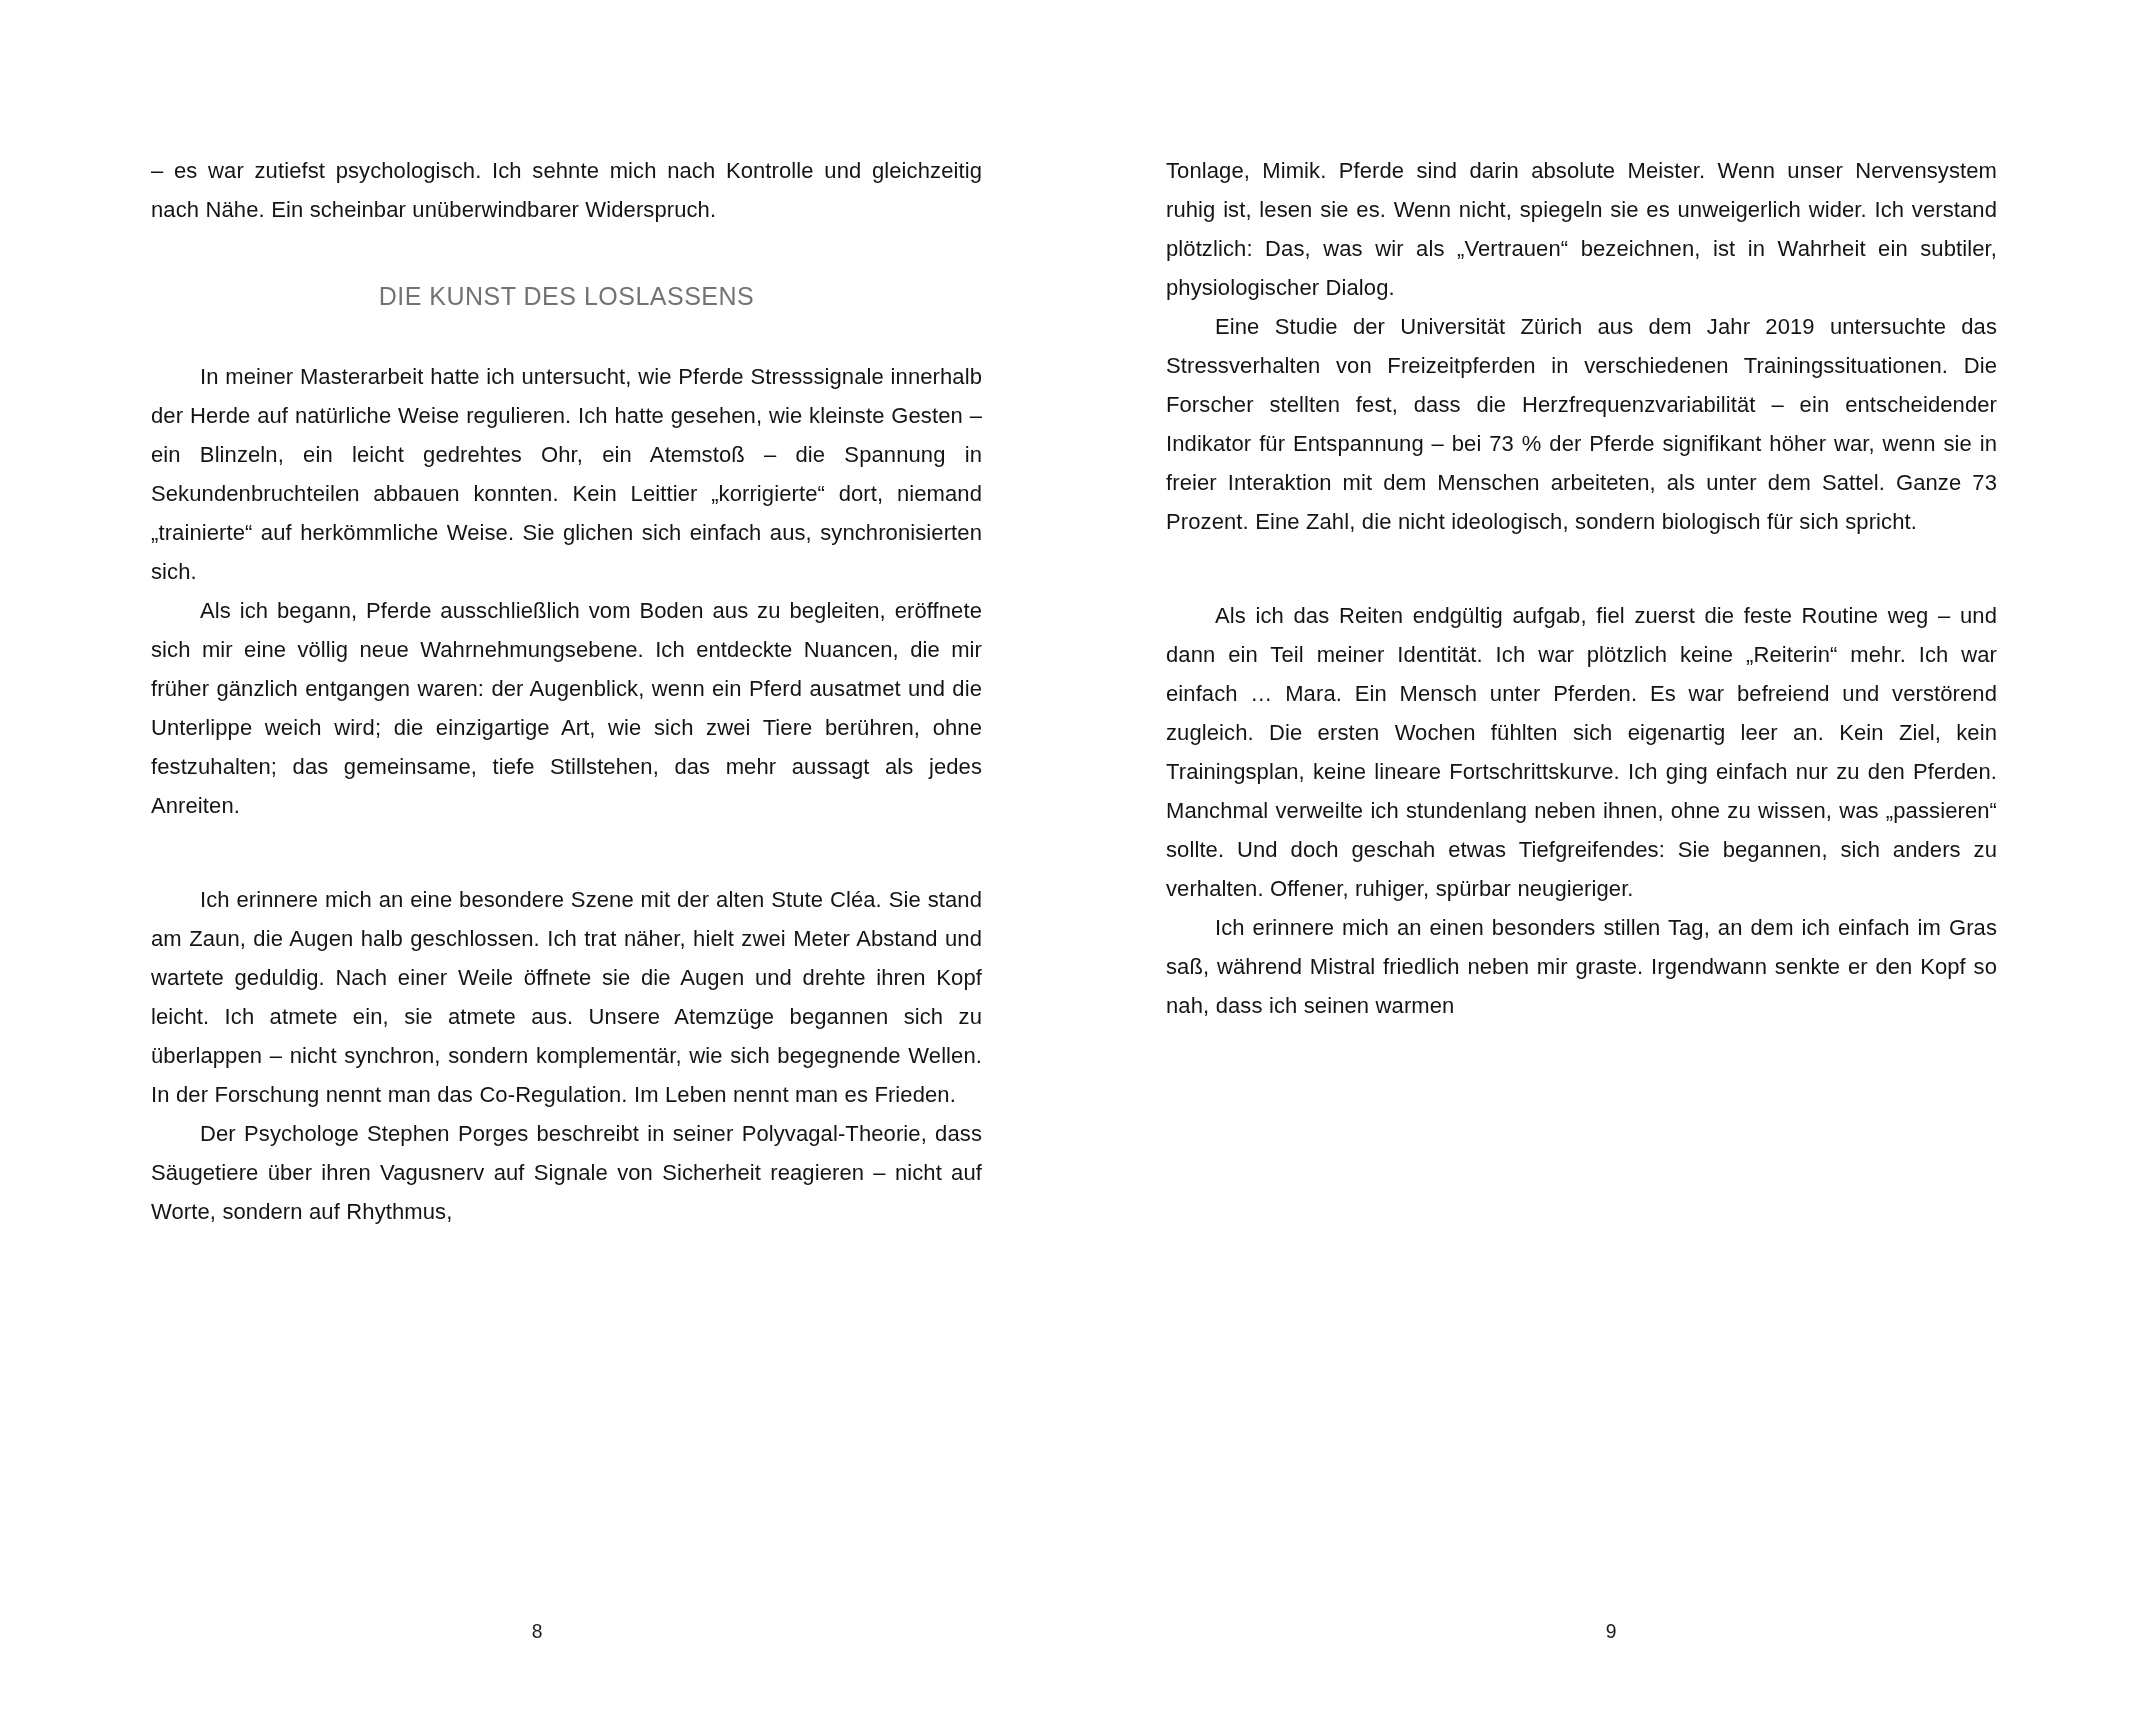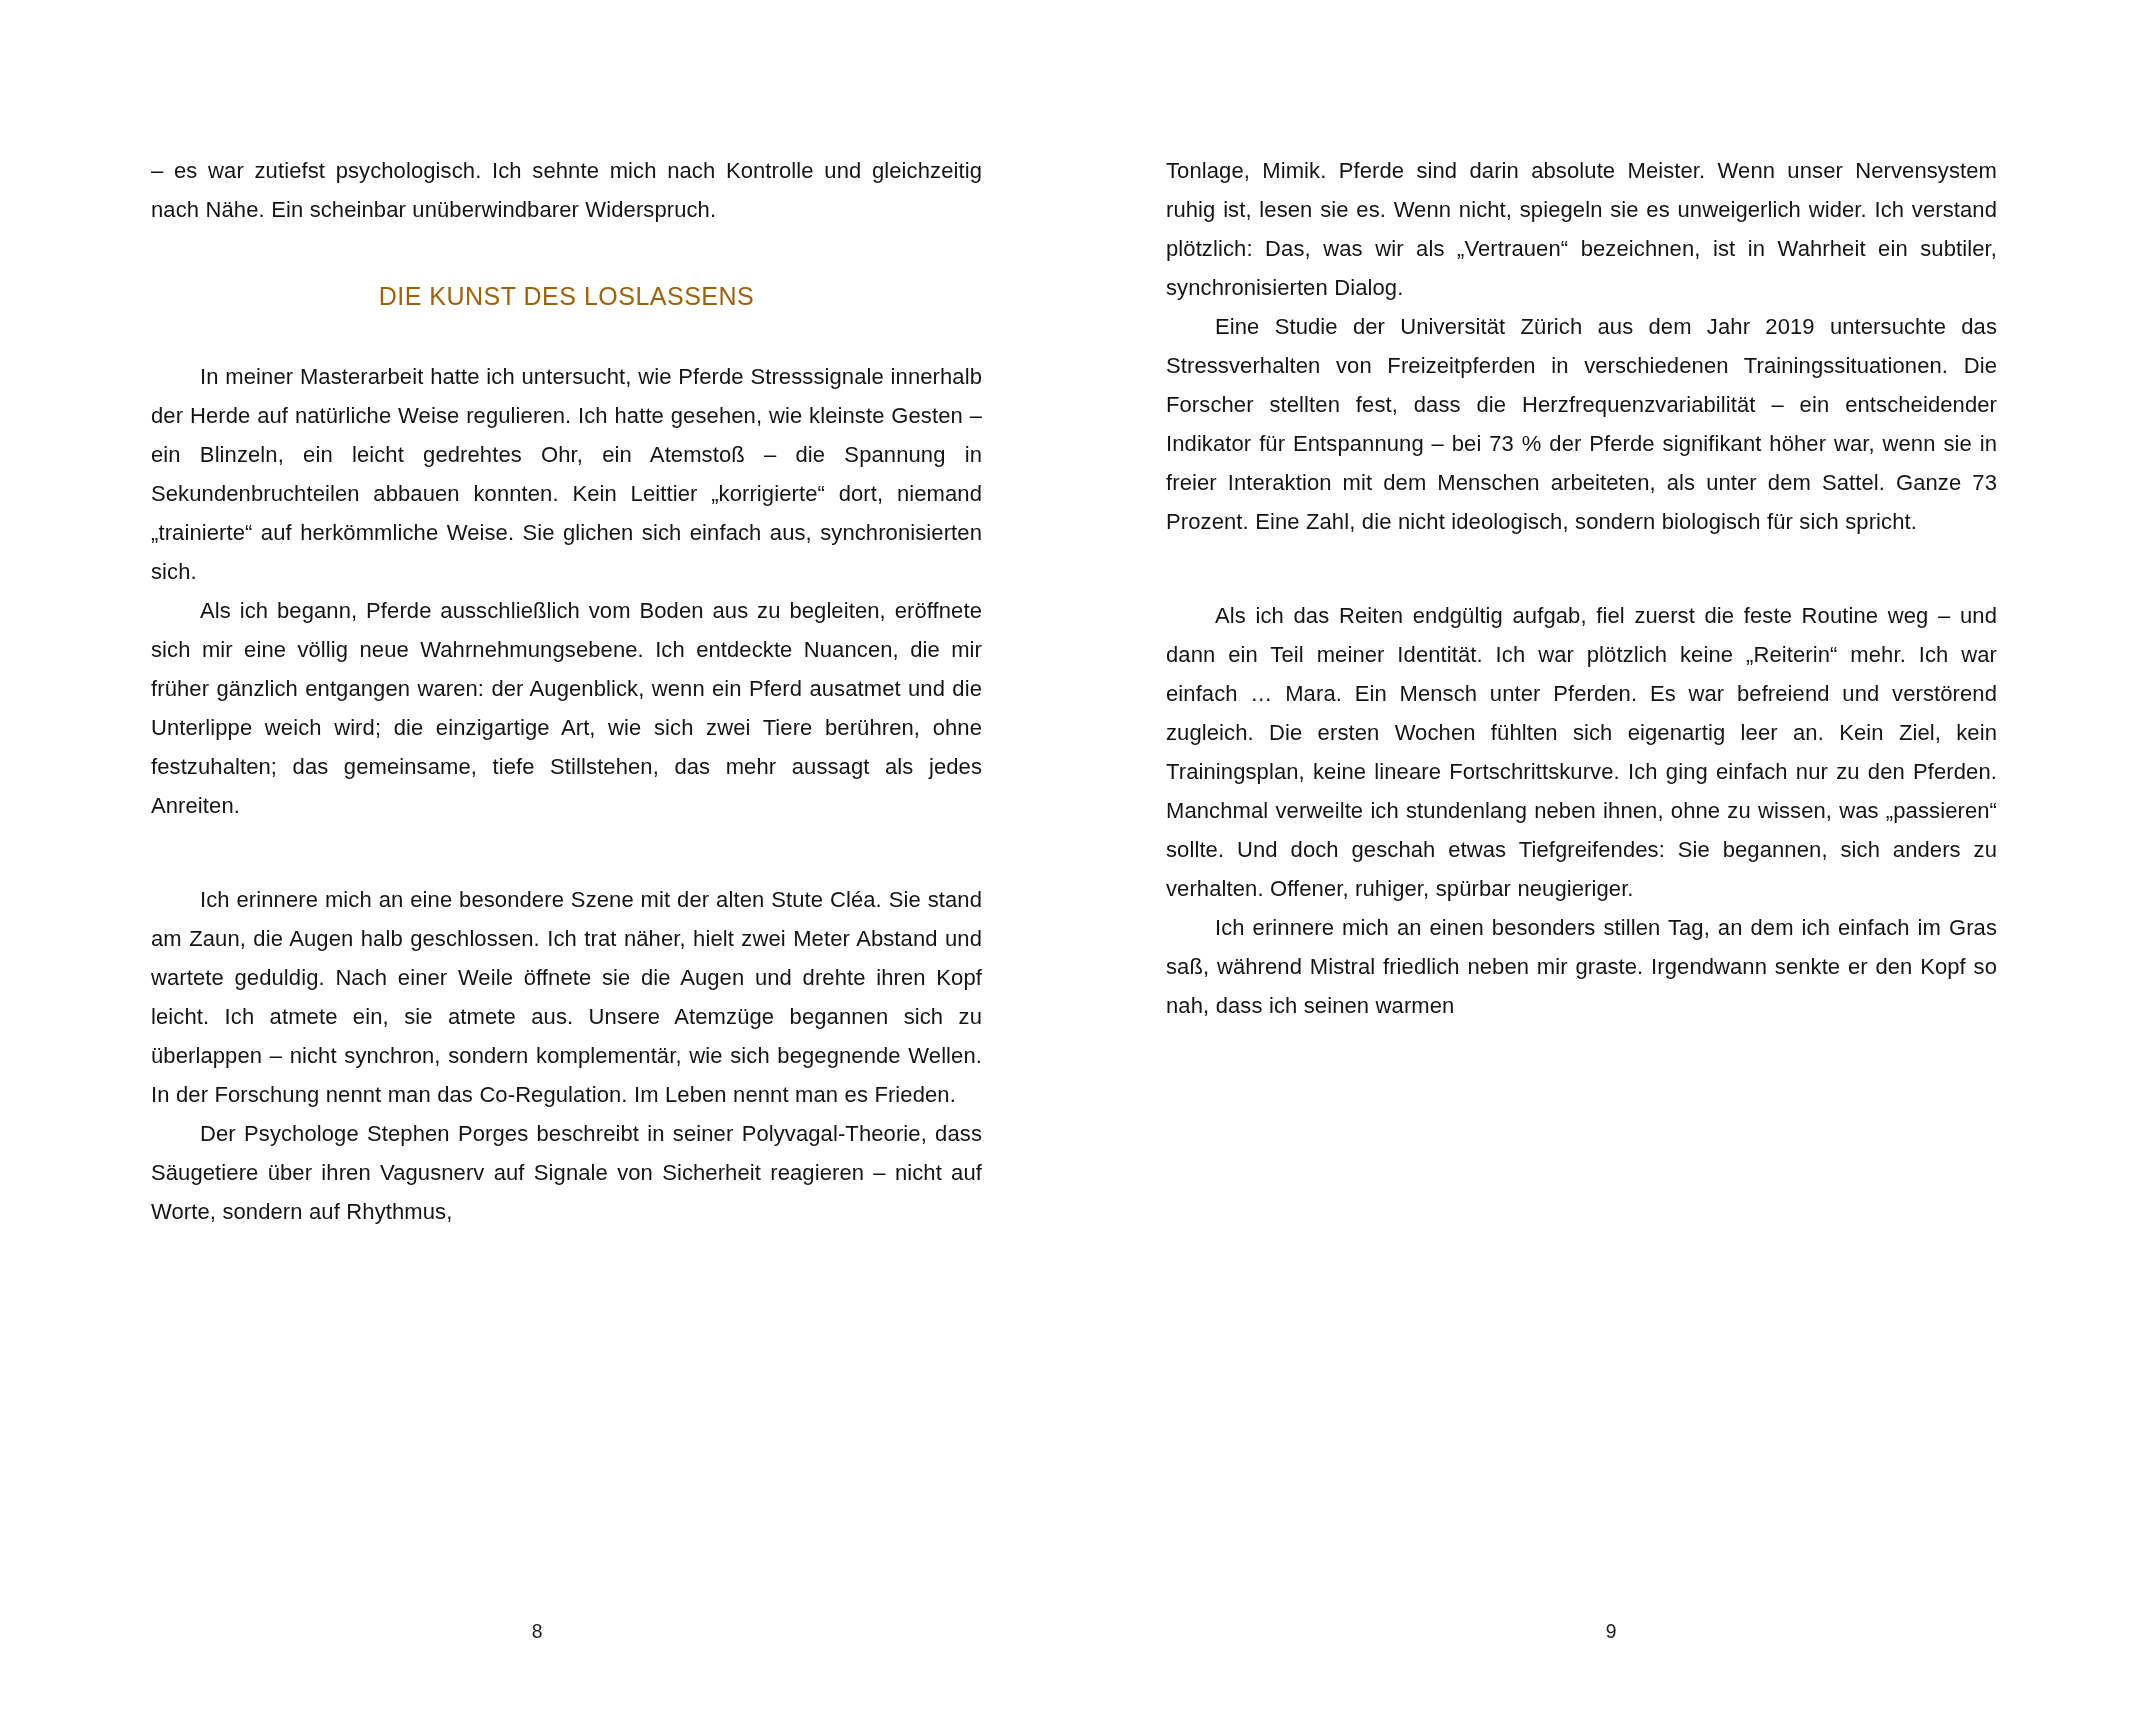--- a/index.html
+++ b/index.html
@@ -54,21 +54,21 @@
   p.para.indent { text-indent: 49px; }
   p.para.gap-above { margin-top: 55px; }
 
   h2.section-heading {
     margin: 0;
     text-align: center;
     font-size: 25px;
     line-height: 37px;
     font-weight: 400;
     letter-spacing: 0.5px;
-    color: #a16207;
+    color: #737373;
     white-space: nowrap;
   }
 
   .heading-wrap-left  { padding: 49px 0 42px 0; }
   .heading-wrap-right { padding: 52px 0 44px 0; }
 
   .folio {
     position: absolute;
     bottom: 77px;
     font-size: 19.3px;
@@ -99,21 +99,21 @@
       <p class="para indent gap-above">Ich erinnere mich an eine besondere Szene mit der alten Stute Cléa. Sie stand am Zaun, die Augen halb geschlossen. Ich trat näher, hielt zwei Meter Abstand und wartete geduldig. Nach einer Weile öffnete sie die Augen und drehte ihren Kopf leicht. Ich atmete ein, sie atmete aus. Unsere Atemzüge begannen sich zu überlappen – nicht synchron, sondern komplementär, wie sich begegnende Wellen. In der Forschung nennt man das Co-Regulation. Im Leben nennt man es Frieden.</p>
       <p class="para indent">Der Psychologe Stephen Porges beschreibt in seiner Polyvagal-Theorie, dass Säugetiere über ihren Vagusnerv auf Signale von Sicherheit reagieren – nicht auf Worte, sondern auf Rhythmus,</p>
 
     </div>
     <div class="folio folio-left">8</div>
   </div>
 
   <div class="page page-right">
     <div class="textblock">
 
-      <p class="para">Tonlage, Mimik. Pferde sind darin absolute Meister. Wenn unser Nervensystem ruhig ist, lesen sie es. Wenn nicht, spiegeln sie es unweigerlich wider. Ich verstand plötzlich: Das, was wir als „Vertrauen“ bezeichnen, ist in Wahrheit ein subtiler, synchronisierten Dialog.</p>
+      <p class="para">Tonlage, Mimik. Pferde sind darin absolute Meister. Wenn unser Nervensystem ruhig ist, lesen sie es. Wenn nicht, spiegeln sie es unweigerlich wider. Ich verstand plötzlich: Das, was wir als „Vertrauen“ bezeichnen, ist in Wahrheit ein subtiler, physiologischer Dialog.</p>
 
 
       <p class="para indent">Eine Studie der Universität Zürich aus dem Jahr 2019 untersuchte das Stressverhalten von Freizeitpferden in verschiedenen Trainingssituationen. Die Forscher stellten fest, dass die Herzfrequenzvariabilität – ein entscheidender Indikator für Entspannung – bei 73 % der Pferde signifikant höher war, wenn sie in freier Interaktion mit dem Menschen arbeiteten, als unter dem Sattel. Ganze 73 Prozent. Eine Zahl, die nicht ideologisch, sondern biologisch für sich spricht.</p>
       <p class="para indent gap-above">Als ich das Reiten endgültig aufgab, fiel zuerst die feste Routine weg – und dann ein Teil meiner Identität. Ich war plötzlich keine „Reiterin“ mehr. Ich war einfach … Mara. Ein Mensch unter Pferden. Es war befreiend und verstörend zugleich. Die ersten Wochen fühlten sich eigenartig leer an. Kein Ziel, kein Trainingsplan, keine lineare Fortschrittskurve. Ich ging einfach nur zu den Pferden. Manchmal verweilte ich stundenlang neben ihnen, ohne zu wissen, was „passieren“ sollte. Und doch geschah etwas Tiefgreifendes: Sie begannen, sich anders zu verhalten. Offener, ruhiger, spürbar neugieriger.</p>
       <p class="para indent">Ich erinnere mich an einen besonders stillen Tag, an dem ich einfach im Gras saß, während Mistral friedlich neben mir graste. Irgendwann senkte er den Kopf so nah, dass ich seinen warmen</p>
 
     </div>
     <div class="folio folio-right">9</div>
   </div>
 

